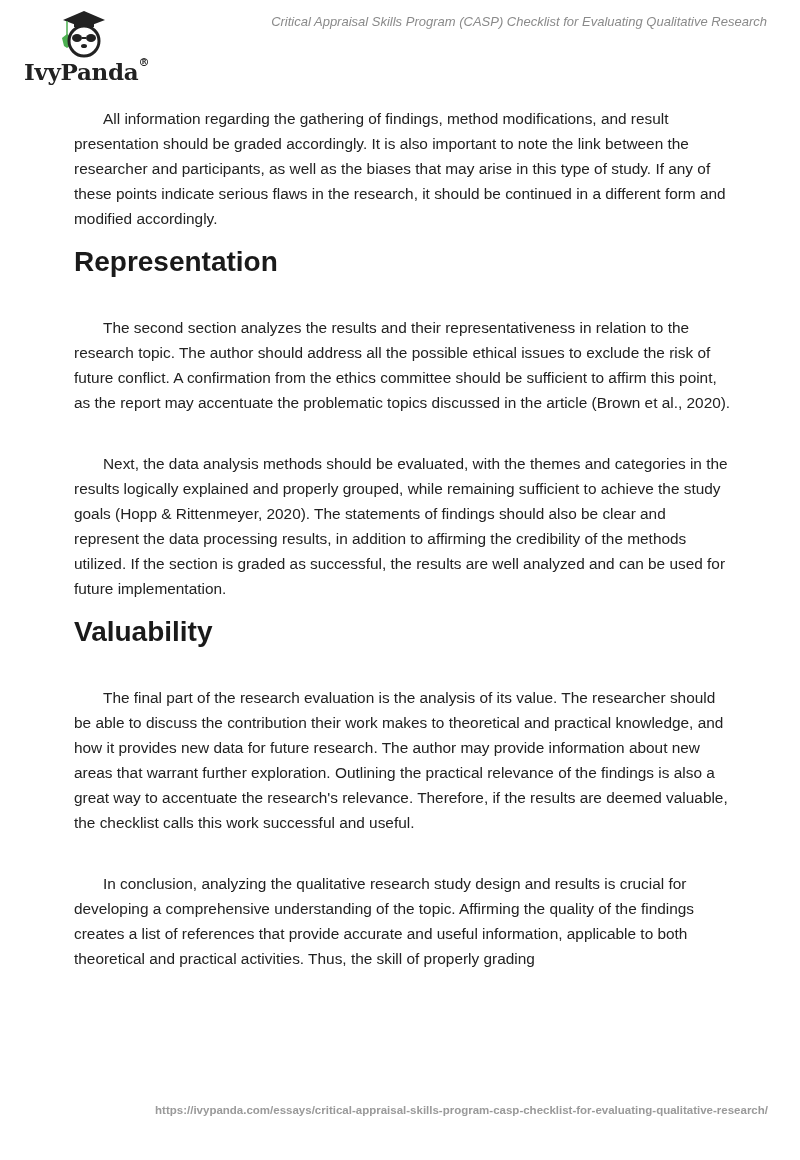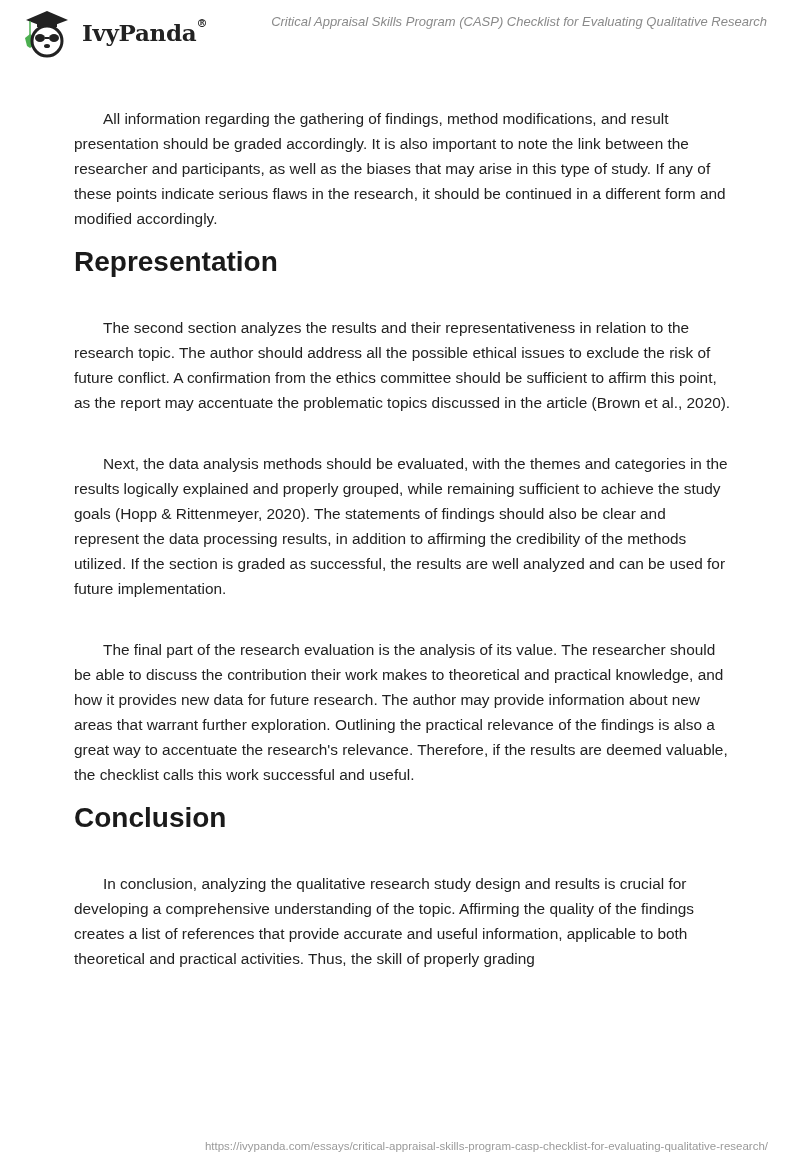--- a/index.html
+++ b/index.html
@@ -1,28 +1,28 @@
 <!DOCTYPE html>
 <html><head>
   <meta charset="utf-8">
   <style>
     html, body { margin: 0; padding: 0; background: #ffffff; }
     body { width: 800px; height: 1160px; position: relative; overflow: hidden;
            font-family: "Liberation Sans", sans-serif; color: #222222; }
     .header { position: absolute; left: 0; top: 0; width: 800px; height: 60px; }
-    .logo { position: absolute; left: 18px; top: 6px; display: flex; align-items: center; }
+    .logo { position: absolute; left: 18px; top: 6px; display: flex; align-items: center; flex-direction: column; }
     .logo svg { width: 58px; height: 52px; }
     .logo-text { font-family: "DejaVu Serif", serif; font-weight: bold; font-size: 23px; color: #222; margin-left: 6px; letter-spacing: -0.3px; }
     .logo-text sup { font-size: 11px; vertical-align: top; position: relative; top: -2px; }
     .doc-title { position: absolute; right: 33px; top: 14px; font-size: 13px; color: #8a8a8a; white-space: nowrap; font-style: italic; }
     .content { position: absolute; left: 74px; top: 70px; width: 660px; }
     p { margin: 0 0 14px 0; font-size: 15.4px; line-height: 25px; color: #222; }
     p.indent { text-indent: 29px; margin-top: 36px; }
     h2 { font-size: 28px; font-weight: bold; margin: 0 0 22px 0; color: #1a1a1a; line-height: 34px; }
-    .footer-url { position: absolute; right: 32px; top: 1140px; font-size: 11.5px; color: #9a9a9a; white-space: nowrap; }
+    .footer-url { position: absolute; right: 32px; top: 1104px; font-size: 11.5px; color: #9a9a9a; white-space: nowrap; font-weight: bold; }
   </style>
 </head>
 <body>
 
 <div class="header">
   <div class="logo">
     <svg viewBox="0 0 58 52">
       <polygon points="8,14 29,5 50,14 29,22" fill="#222"></polygon>
       <rect x="19" y="15" width="20" height="6" fill="#222"></rect>
       <line x1="12" y1="15" x2="12" y2="32" stroke="#4caf50" stroke-width="1.5"></line>
@@ -38,19 +38,19 @@
   <div class="doc-title">Critical Appraisal Skills Program (CASP) Checklist for Evaluating Qualitative Research</div>
 </div>
 
 <div class="content">
   <p class="indent">All information regarding the gathering of findings, method modifications, and result presentation should be graded accordingly. It is also important to note the link between the researcher and participants, as well as the biases that may arise in this type of study. If any of these points indicate serious flaws in the research, it should be continued in a different form and modified accordingly.</p>
 
   <h2>Representation</h2>
   <p class="indent">The second section analyzes the results and their representativeness in relation to the research topic. The author should address all the possible ethical issues to exclude the risk of future conflict. A confirmation from the ethics committee should be sufficient to affirm this point, as the report may accentuate the problematic topics discussed in the article (Brown et al., 2020).</p>
   <p class="indent">Next, the data analysis methods should be evaluated, with the themes and categories in the results logically explained and properly grouped, while remaining sufficient to achieve the study goals (Hopp &amp; Rittenmeyer, 2020). The statements of findings should also be clear and represent the data processing results, in addition to affirming the credibility of the methods utilized. If the section is graded as successful, the results are well analyzed and can be used for future implementation.</p>
 
+  <h2>Valuability</h2>
   <p class="indent">The final part of the research evaluation is the analysis of its value. The researcher should be able to discuss the contribution their work makes to theoretical and practical knowledge, and how it provides new data for future research. The author may provide information about new areas that warrant further exploration. Outlining the practical relevance of the findings is also a great way to accentuate the research's relevance. Therefore, if the results are deemed valuable, the checklist calls this work successful and useful.</p>
 
-  <h2>Conclusion</h2>
   <p class="indent">In conclusion, analyzing the qualitative research study design and results is crucial for developing a comprehensive understanding of the topic. Affirming the quality of the findings creates a list of references that provide accurate and useful information, applicable to both theoretical and practical activities. Thus, the skill of properly grading</p>
 </div>
 
 <div class="footer-url">https://ivypanda.com/essays/critical-appraisal-skills-program-casp-checklist-for-evaluating-qualitative-research/</div>
 
 </body></html>

